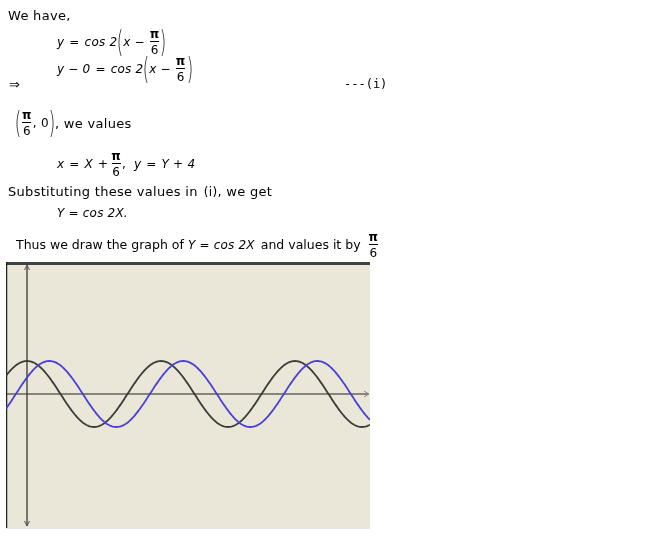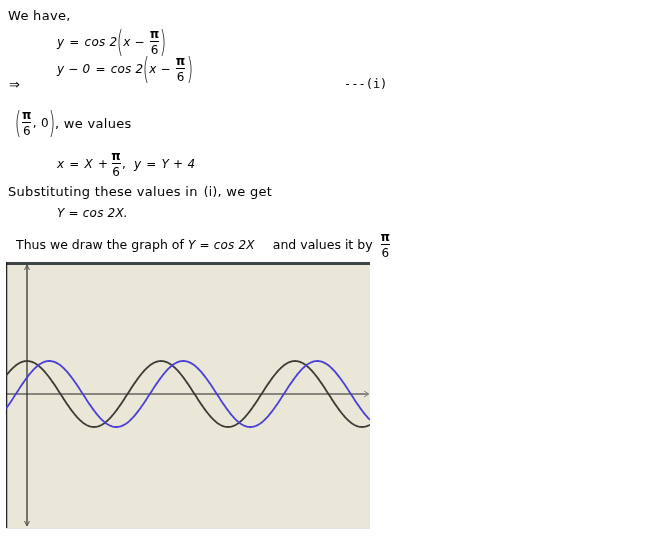--- a/index.html
+++ b/index.html
@@ -88,21 +88,21 @@
 <div class="abs txt row" style="left:8px; top:185px;">
   <span>Substituting these values in</span>
   <span style="margin-left:6px; font-size:12px;">(i)</span>
   <span>, we get</span>
 </div>
 
 <div class="abs math" style="left:57px; top:207px;text-align:right;">Y = cos 2X.</div>
 
 <div class="abs row" style="left:16px; top:231px; font-size:12.5px;">
   <span>Thus we draw the graph of</span>
-  <span class="math" style="margin:0 18px 0 4px;">Y = cos 2X</span>
+  <span class="math" style="margin:0 6px 0 4px;">Y = cos 2X</span>
   <span>and values it by</span>
   <span class="frac" style="margin:0 8px;">
     <span class="num">π</span>
     <span class="bar"></span>
     <span class="den">6</span>
   </span>
 </div>
 
 <div id="graph">
   <svg id="graph-svg" width="364" height="266" viewBox="0 0 364 266">

